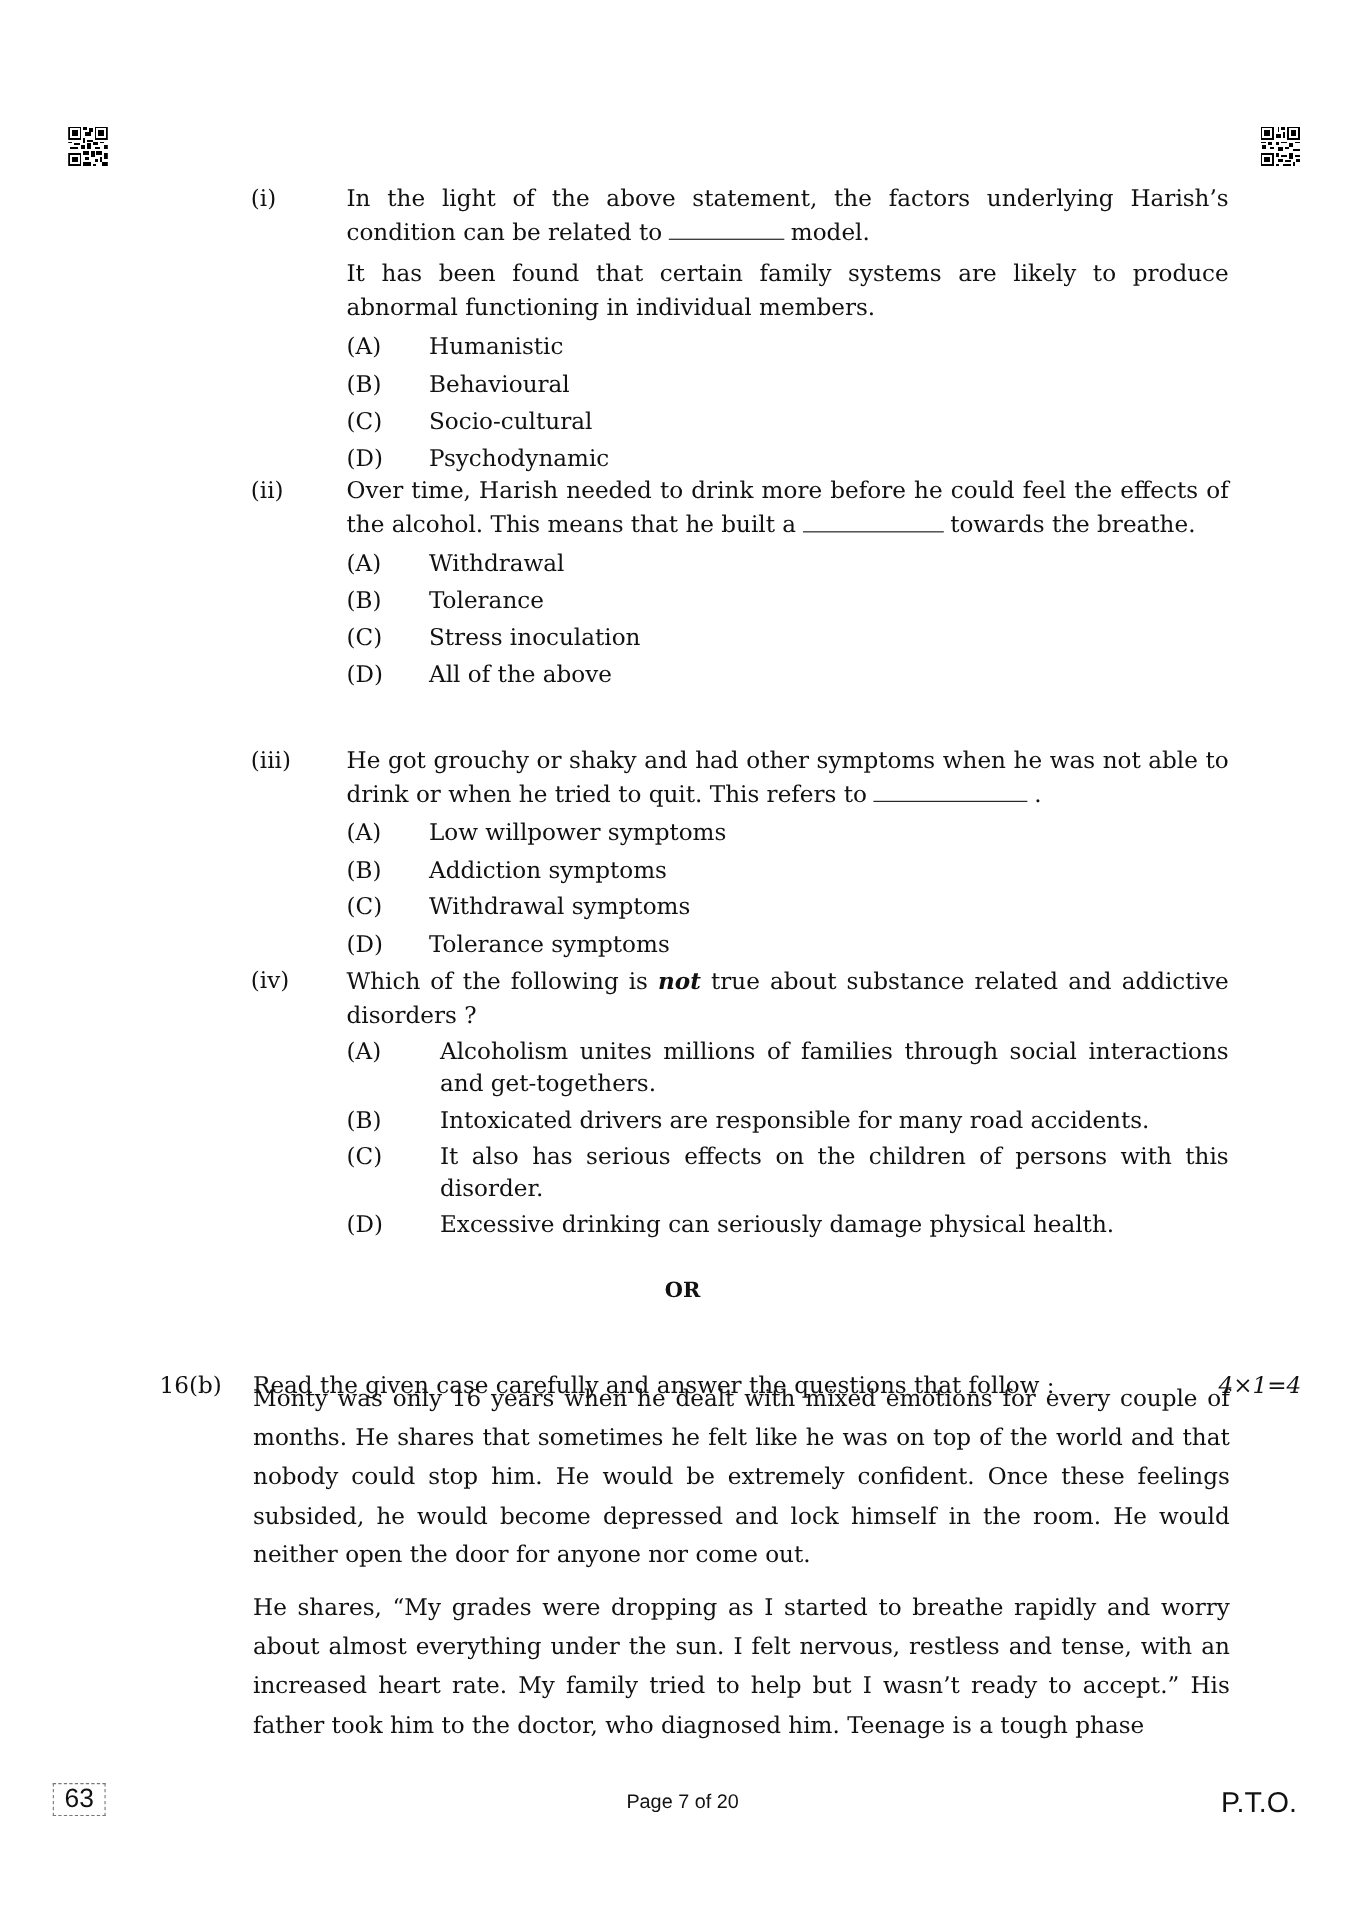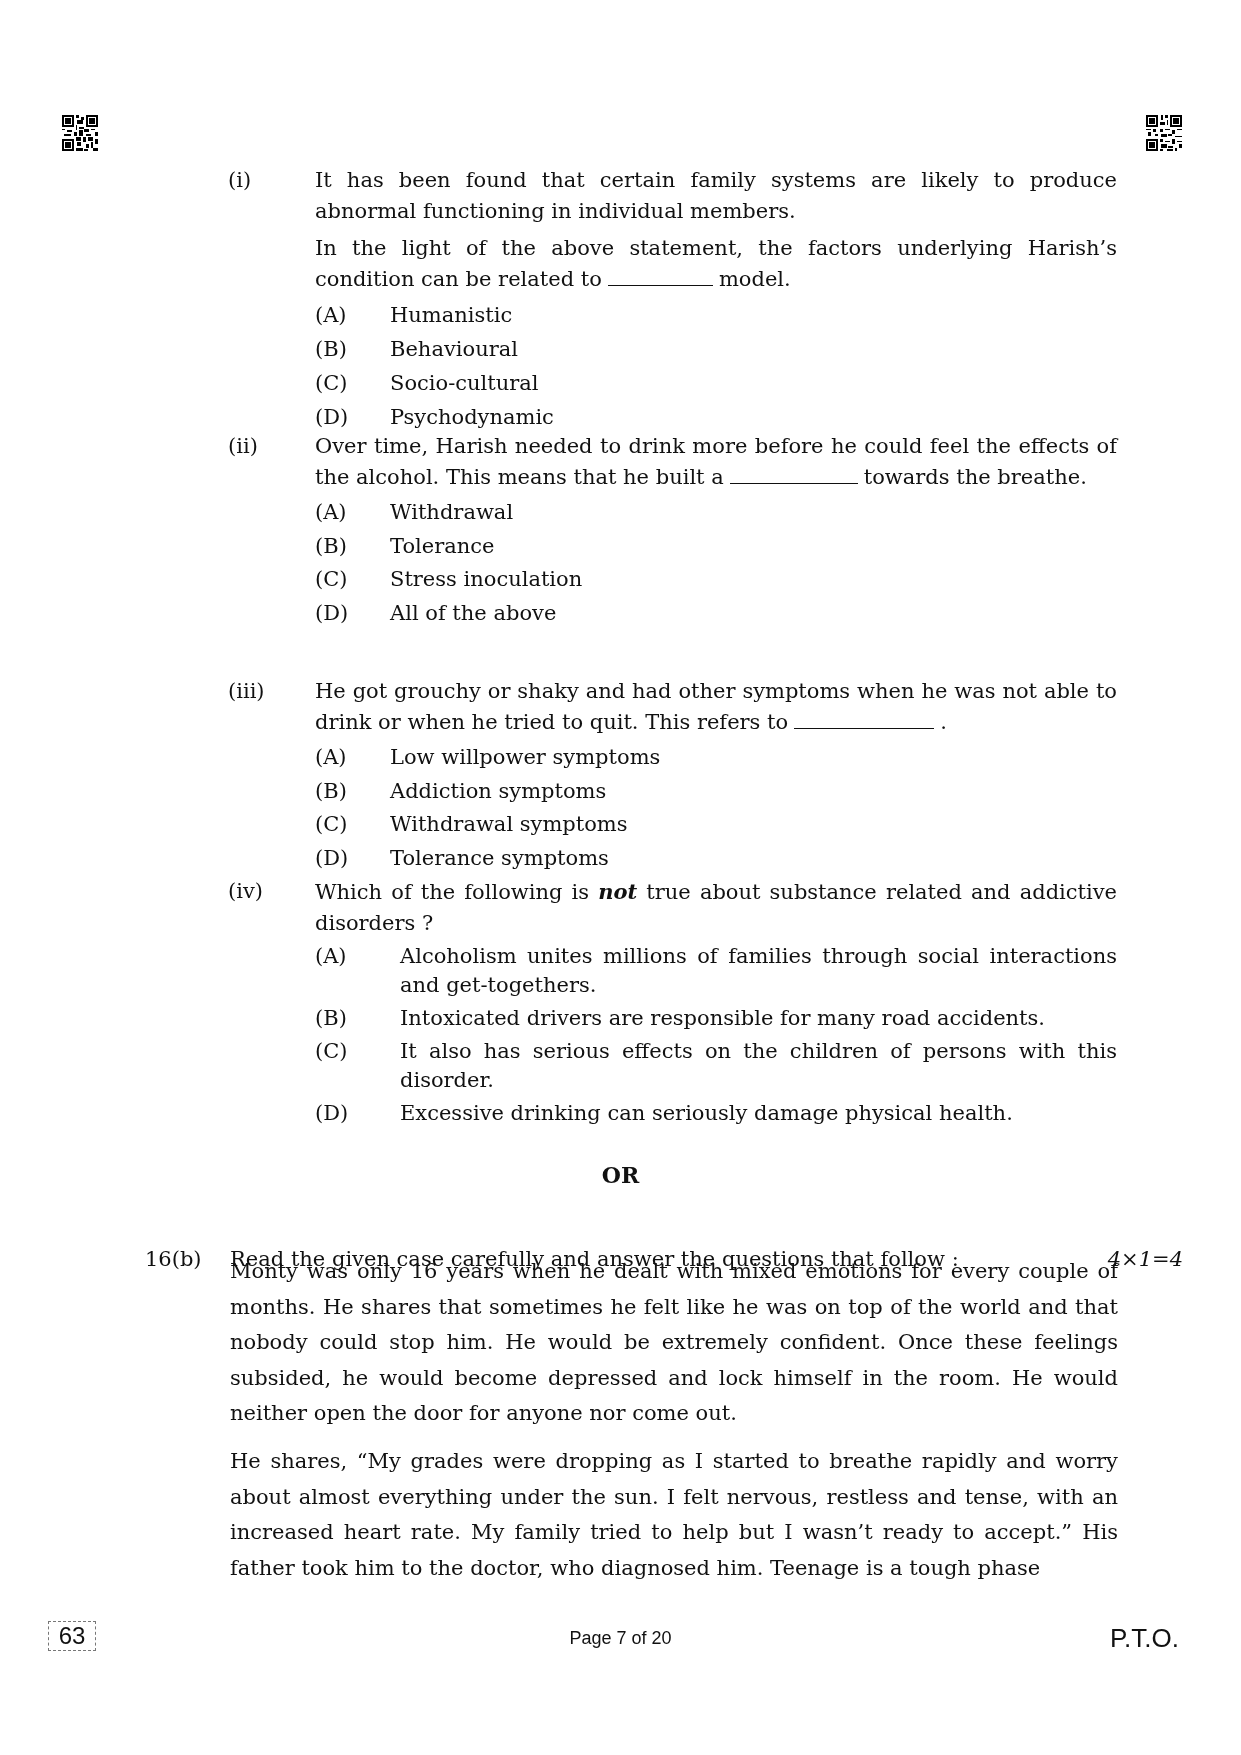--- a/index.html
+++ b/index.html
@@ -14,21 +14,21 @@
   .q .body p + p { margin-top: 6px; }
   .opts { margin-top: 3px; }
   .opt { display: flex; line-height: 34px; }
   .opt .lbl { width: 75px; flex: 0 0 75px; }
   .opt .txt { flex: 1; }
   .opts.wide .opt { line-height: 29px; margin-bottom: 4px; }
   .opts.wide .opt .lbl { width: 85px; flex: 0 0 85px; }
   .opts.wide .opt .txt { text-align: justify; }
   .opts.tight .opt { line-height: 33.5px; }
   .blank { display: inline-block; border-bottom: 1.5px solid #111; height: 1px; vertical-align: baseline; margin: 0 6px; }
-  .or { position: absolute; top: 1162px; left: 0; width: 1241px; text-align: center; font-weight: bold; font-size: 22px; }
+  .or { position: absolute; top: 1162px; left: 0; width: 1241px; text-align: center; font-weight: bold; font-size: 19px; }
   .sec-head { position: absolute; top: 1213px; left: 145px; width: 1038px; font-size: 21px; display: flex; margin-top: 34px; }
   .sec-head .qn { width: 85px; }
   .sec-head .ins { flex: 1; }
   .sec-head .marks { font-style: italic; }
   .case { position: absolute; left: 230px; width: 888px; font-size: 21px; line-height: 35.5px; text-align: justify; }
   .case p { margin: 0; }
   .footer { position: absolute; top: 1620px; left: 0; width: 1241px; height: 40px; font-family: "Liberation Sans", "DejaVu Sans", sans-serif; }
   .code-box { position: absolute; left: 48px; top: 1px; width: 30px; height: 28px; border: 1px dashed #777; font-size: 24px; line-height: 28px; text-align: center; padding: 0 8px; }
   .page-no { position: absolute; left: 0; width: 1241px; top: 0; text-align: center; font-size: 18px; line-height: 36px; }
   .pto { position: absolute; right: 62px; top: 0; font-size: 26px; line-height: 36px; }
@@ -41,22 +41,22 @@
   <path fill="#000" d="M0 0h7v7H0zM1 1v5h5V1zM2 2h3v3H2zM14 0h7v7h-7zM15 1v5h5V1zM16 2h3v3h-3zM0 14h7v7H0zM1 15v5h5v-5zM2 16h3v3H2zM8 0h2v2H8zM11 1h2v2h-2zM9 3h3v2H9zM8 6h1v3H8zM10 7h3v1h-3zM0 8h2v1H0zM3 9h3v1H3zM1 11h4v1H1zM7 10h2v2H7zM10 9h2v3h-2zM13 8h3v2h-3zM17 8h2v1h-2zM19 10h2v2h-2zM14 11h3v1h-3zM8 13h3v2H8zM12 13h2v3h-2zM15 13h3v2h-3zM19 14h2v3h-2zM9 16h2v2H9zM14 17h2v2h-2zM17 16h1v3h-1zM8 19h4v2H8zM13 20h2v1h-2zM18 19h3v2h-3z"></path>
 </svg>
 <svg class="qr qr-right" viewBox="0 0 21 21" shape-rendering="crispEdges">
   <rect width="21" height="21" fill="#fff"></rect>
   <path fill="#000" d="M0 0h7v7H0zM1 1v5h5V1zM2 2h3v3H2zM14 0h7v7h-7zM15 1v5h5V1zM16 2h3v3h-3zM0 14h7v7H0zM1 15v5h5v-5zM2 16h3v3H2zM9 0h1v3H9zM11 0h2v2h-2zM8 4h3v2H8zM12 3h1v3h-1zM0 8h3v1H0zM4 8h2v2H4zM1 10h2v2H1zM5 11h2v1H5zM8 8h2v2H8zM11 8h3v1h-3zM15 9h2v2h-2zM18 8h3v1h-3zM9 11h3v2H9zM13 11h2v1h-2zM17 12h4v1h-4zM8 14h2v2H8zM11 15h3v1h-3zM15 14h2v3h-2zM18 15h3v1h-3zM9 17h3v2H9zM13 18h3v1h-3zM19 17h2v2h-2zM8 20h2v1H8zM12 20h4v1h-4zM17 19h1v2h-1z"></path>
 </svg>
 
 <div class="q" style="top:165px;">
   <span class="num" style="line-height:31px;">(i)</span>
   <div class="body">
+    <p><span>In the light of the above statement, the factors underlying Harish’s condition can be related to</span><span class="blank" style="width:105px;"></span><span>model.</span></p>
     <p>It has been found that certain family systems are likely to produce abnormal functioning in individual members.</p>
-    <p><span>In the light of the above statement, the factors underlying Harish’s condition can be related to</span><span class="blank" style="width:105px;"></span><span>model.</span></p>
     <div class="opts">
       <div class="opt">
           <span class="lbl">(A)</span>
           <span class="txt">Humanistic</span>
         </div>
       <div class="opt">
           <span class="lbl">(B)</span>
           <span class="txt">Behavioural</span>
         </div>
       <div class="opt">

